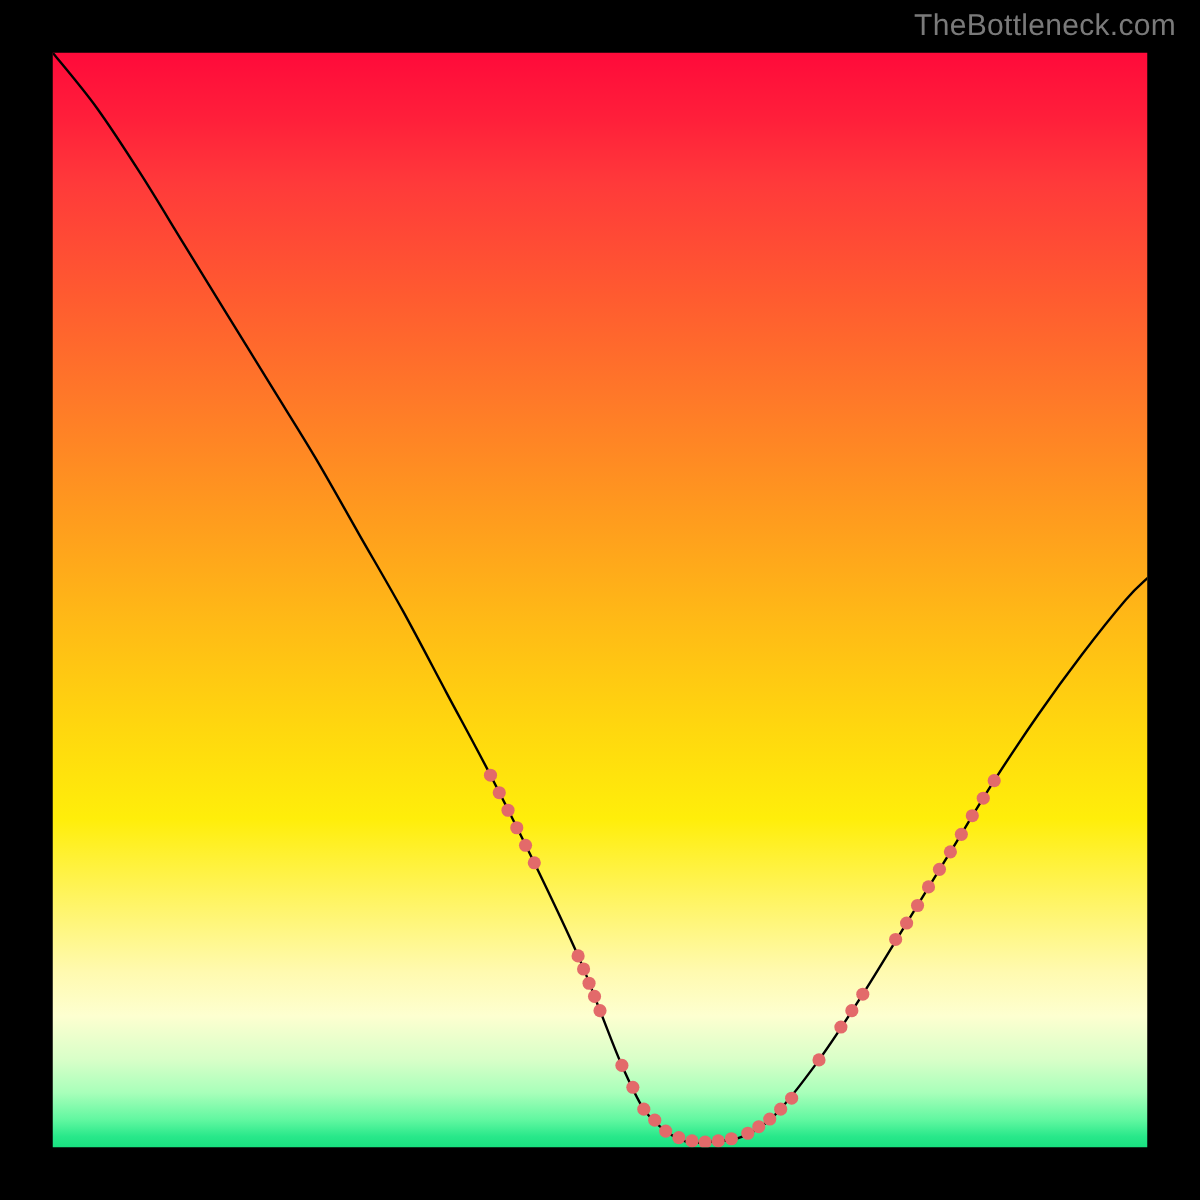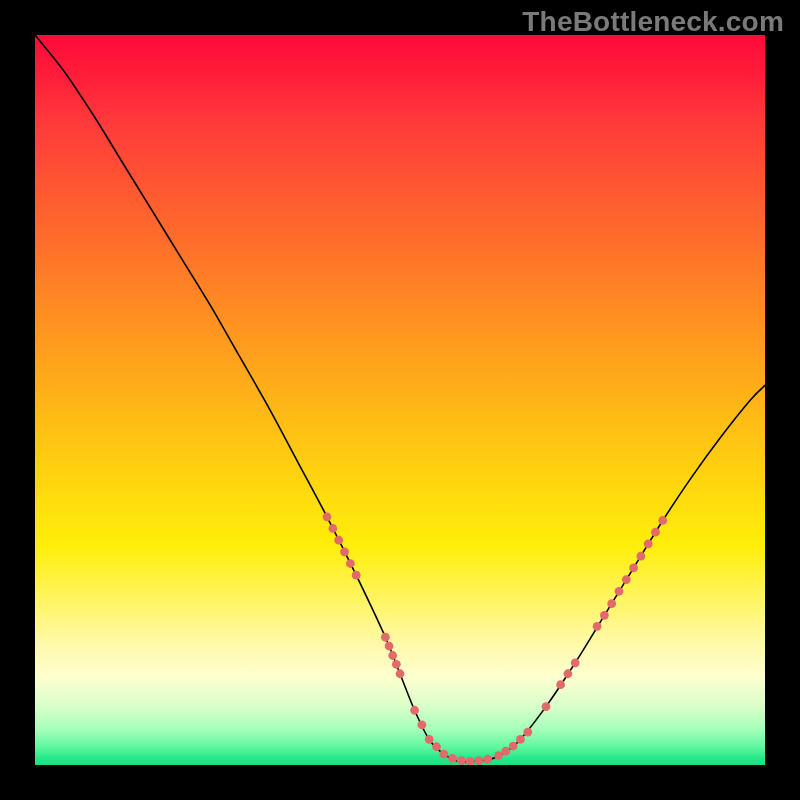--- a/index.html
+++ b/index.html
@@ -53,22 +53,22 @@
     position: absolute;
     left: 0; top: 0;
     width: 730px;
     height: 730px;
   }
   .watermark {
     position: absolute;
     top: 6px;
     right: 16px;
     font-family: Arial, Helvetica, sans-serif;
-    font-size: 28px;
-    font-weight: 700;
+    font-size: 20px;
+    font-weight: 400;
     color: #7a7a7a;
     letter-spacing: 0.2px;
   }
 </style>
 </head>
 <body>
 
 <div class="frame">
   <div class="plot">
     <div class="gradient"></div>

